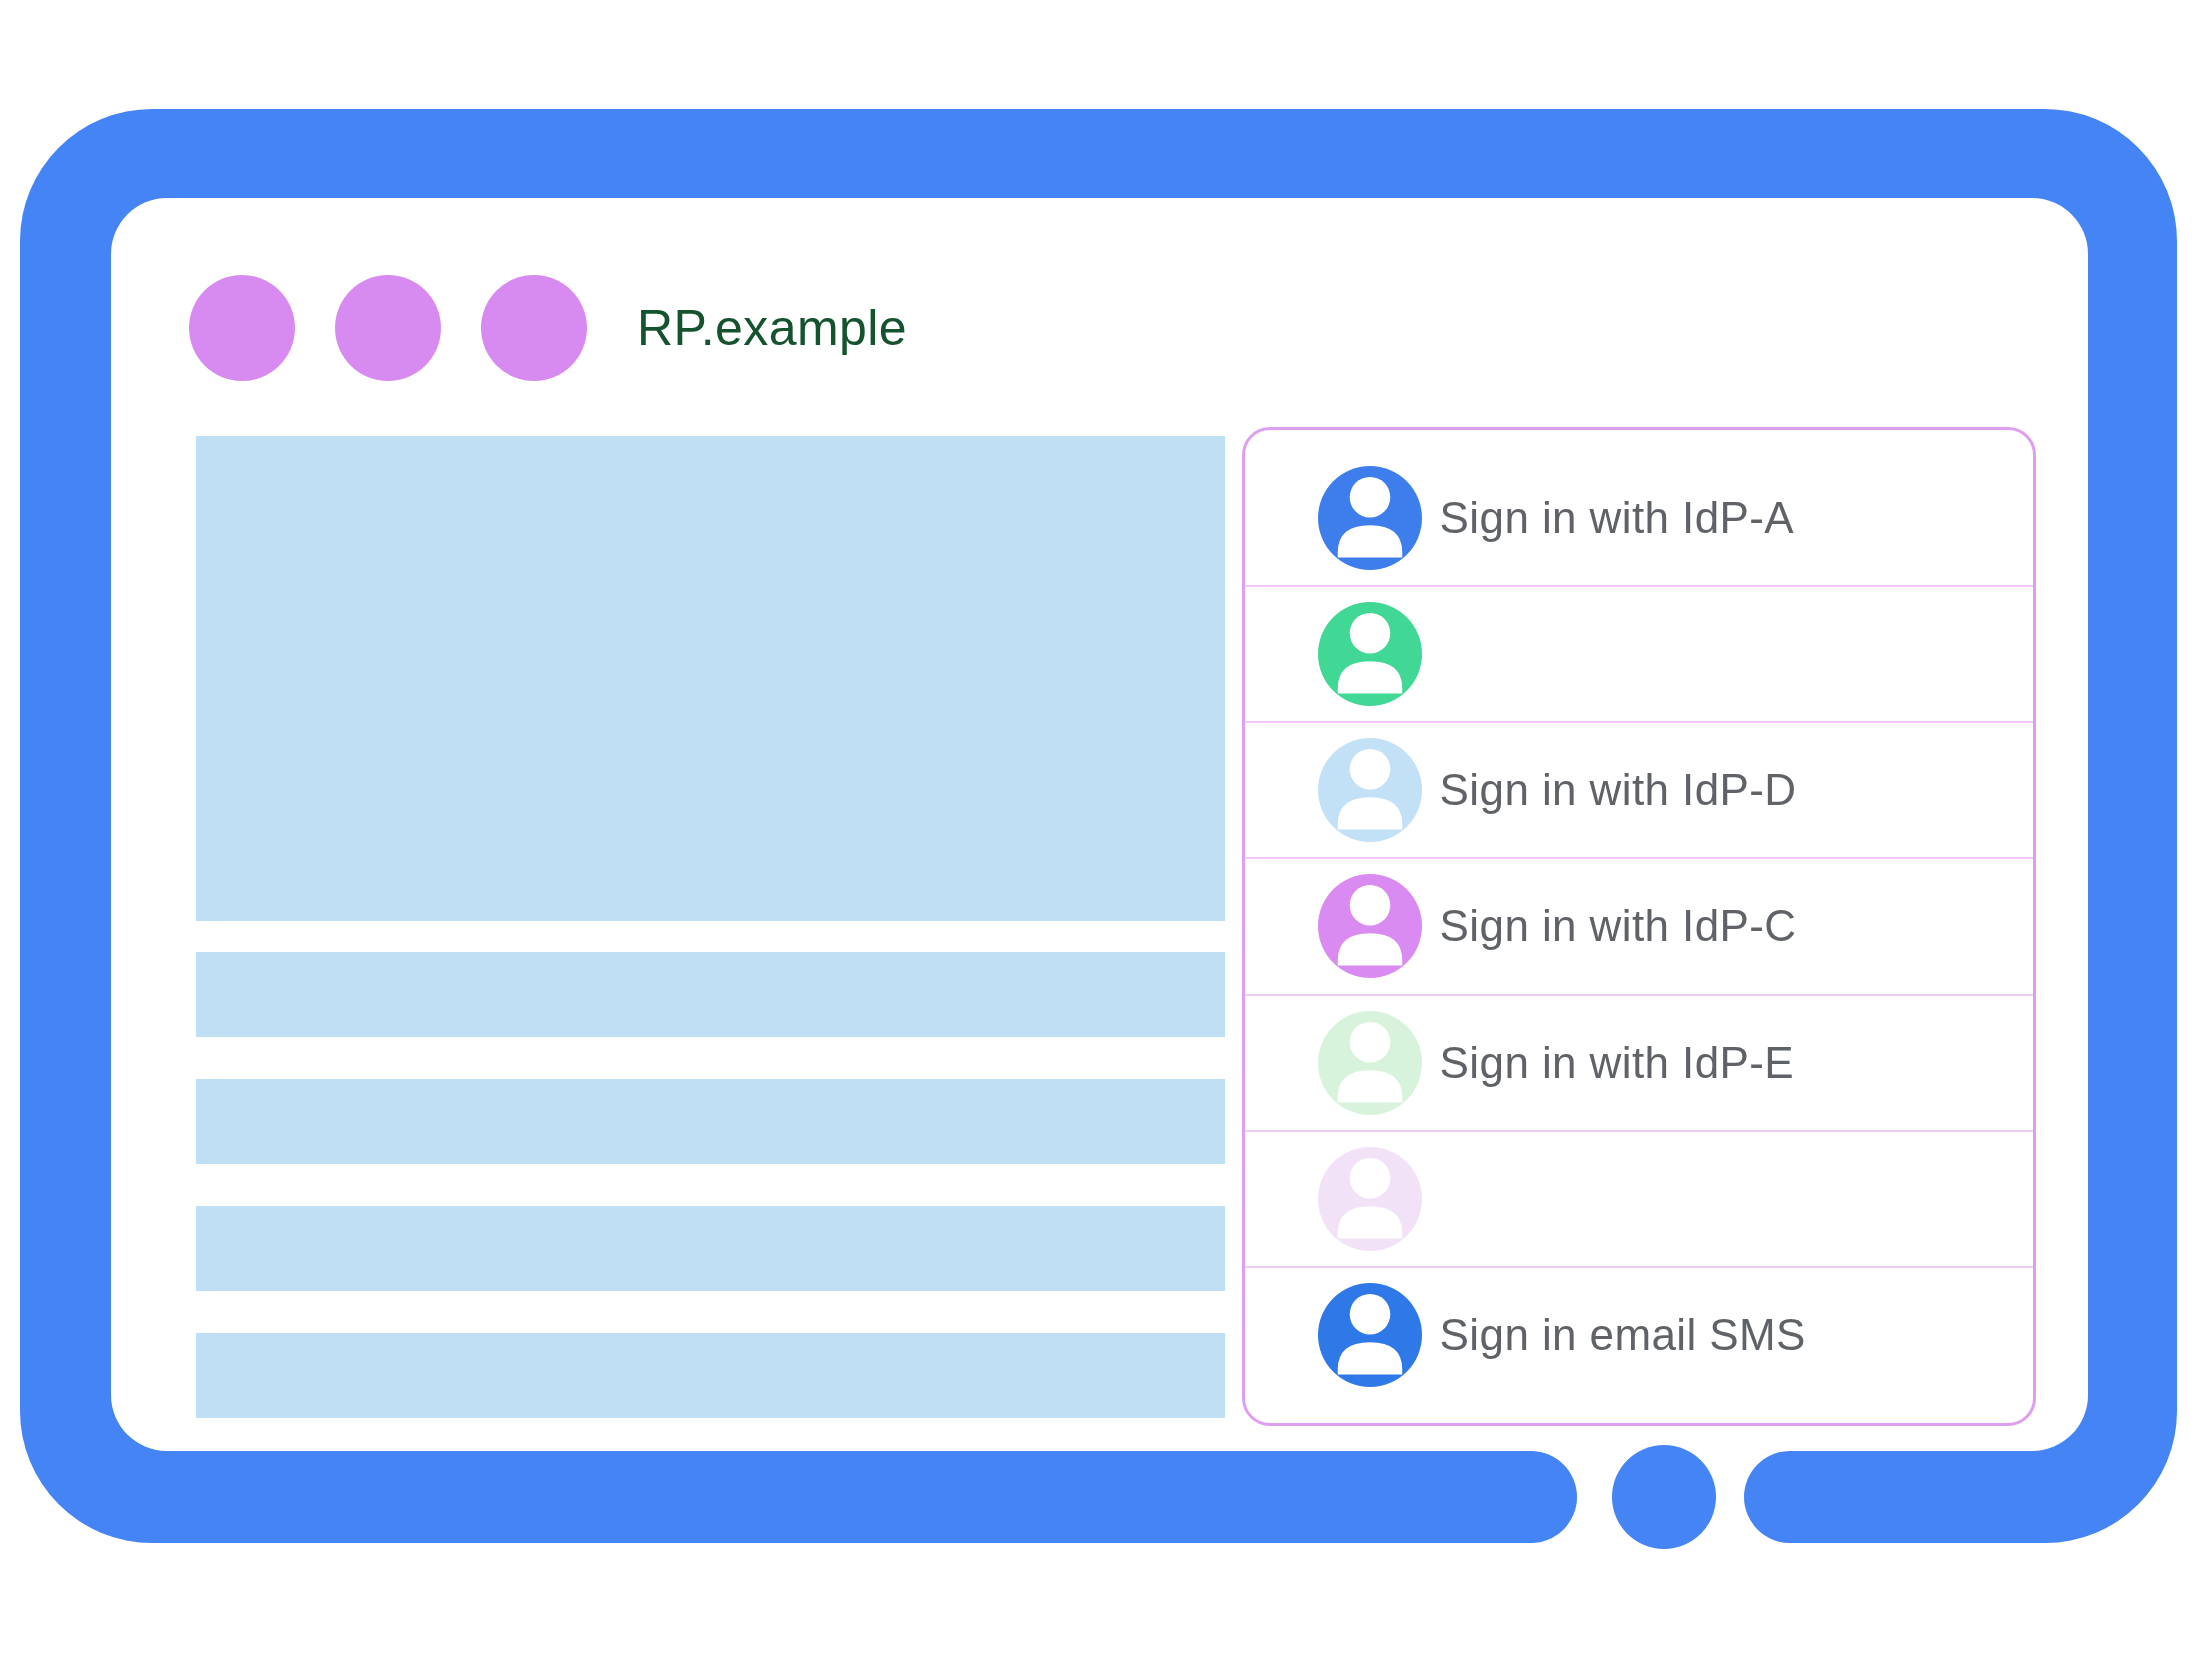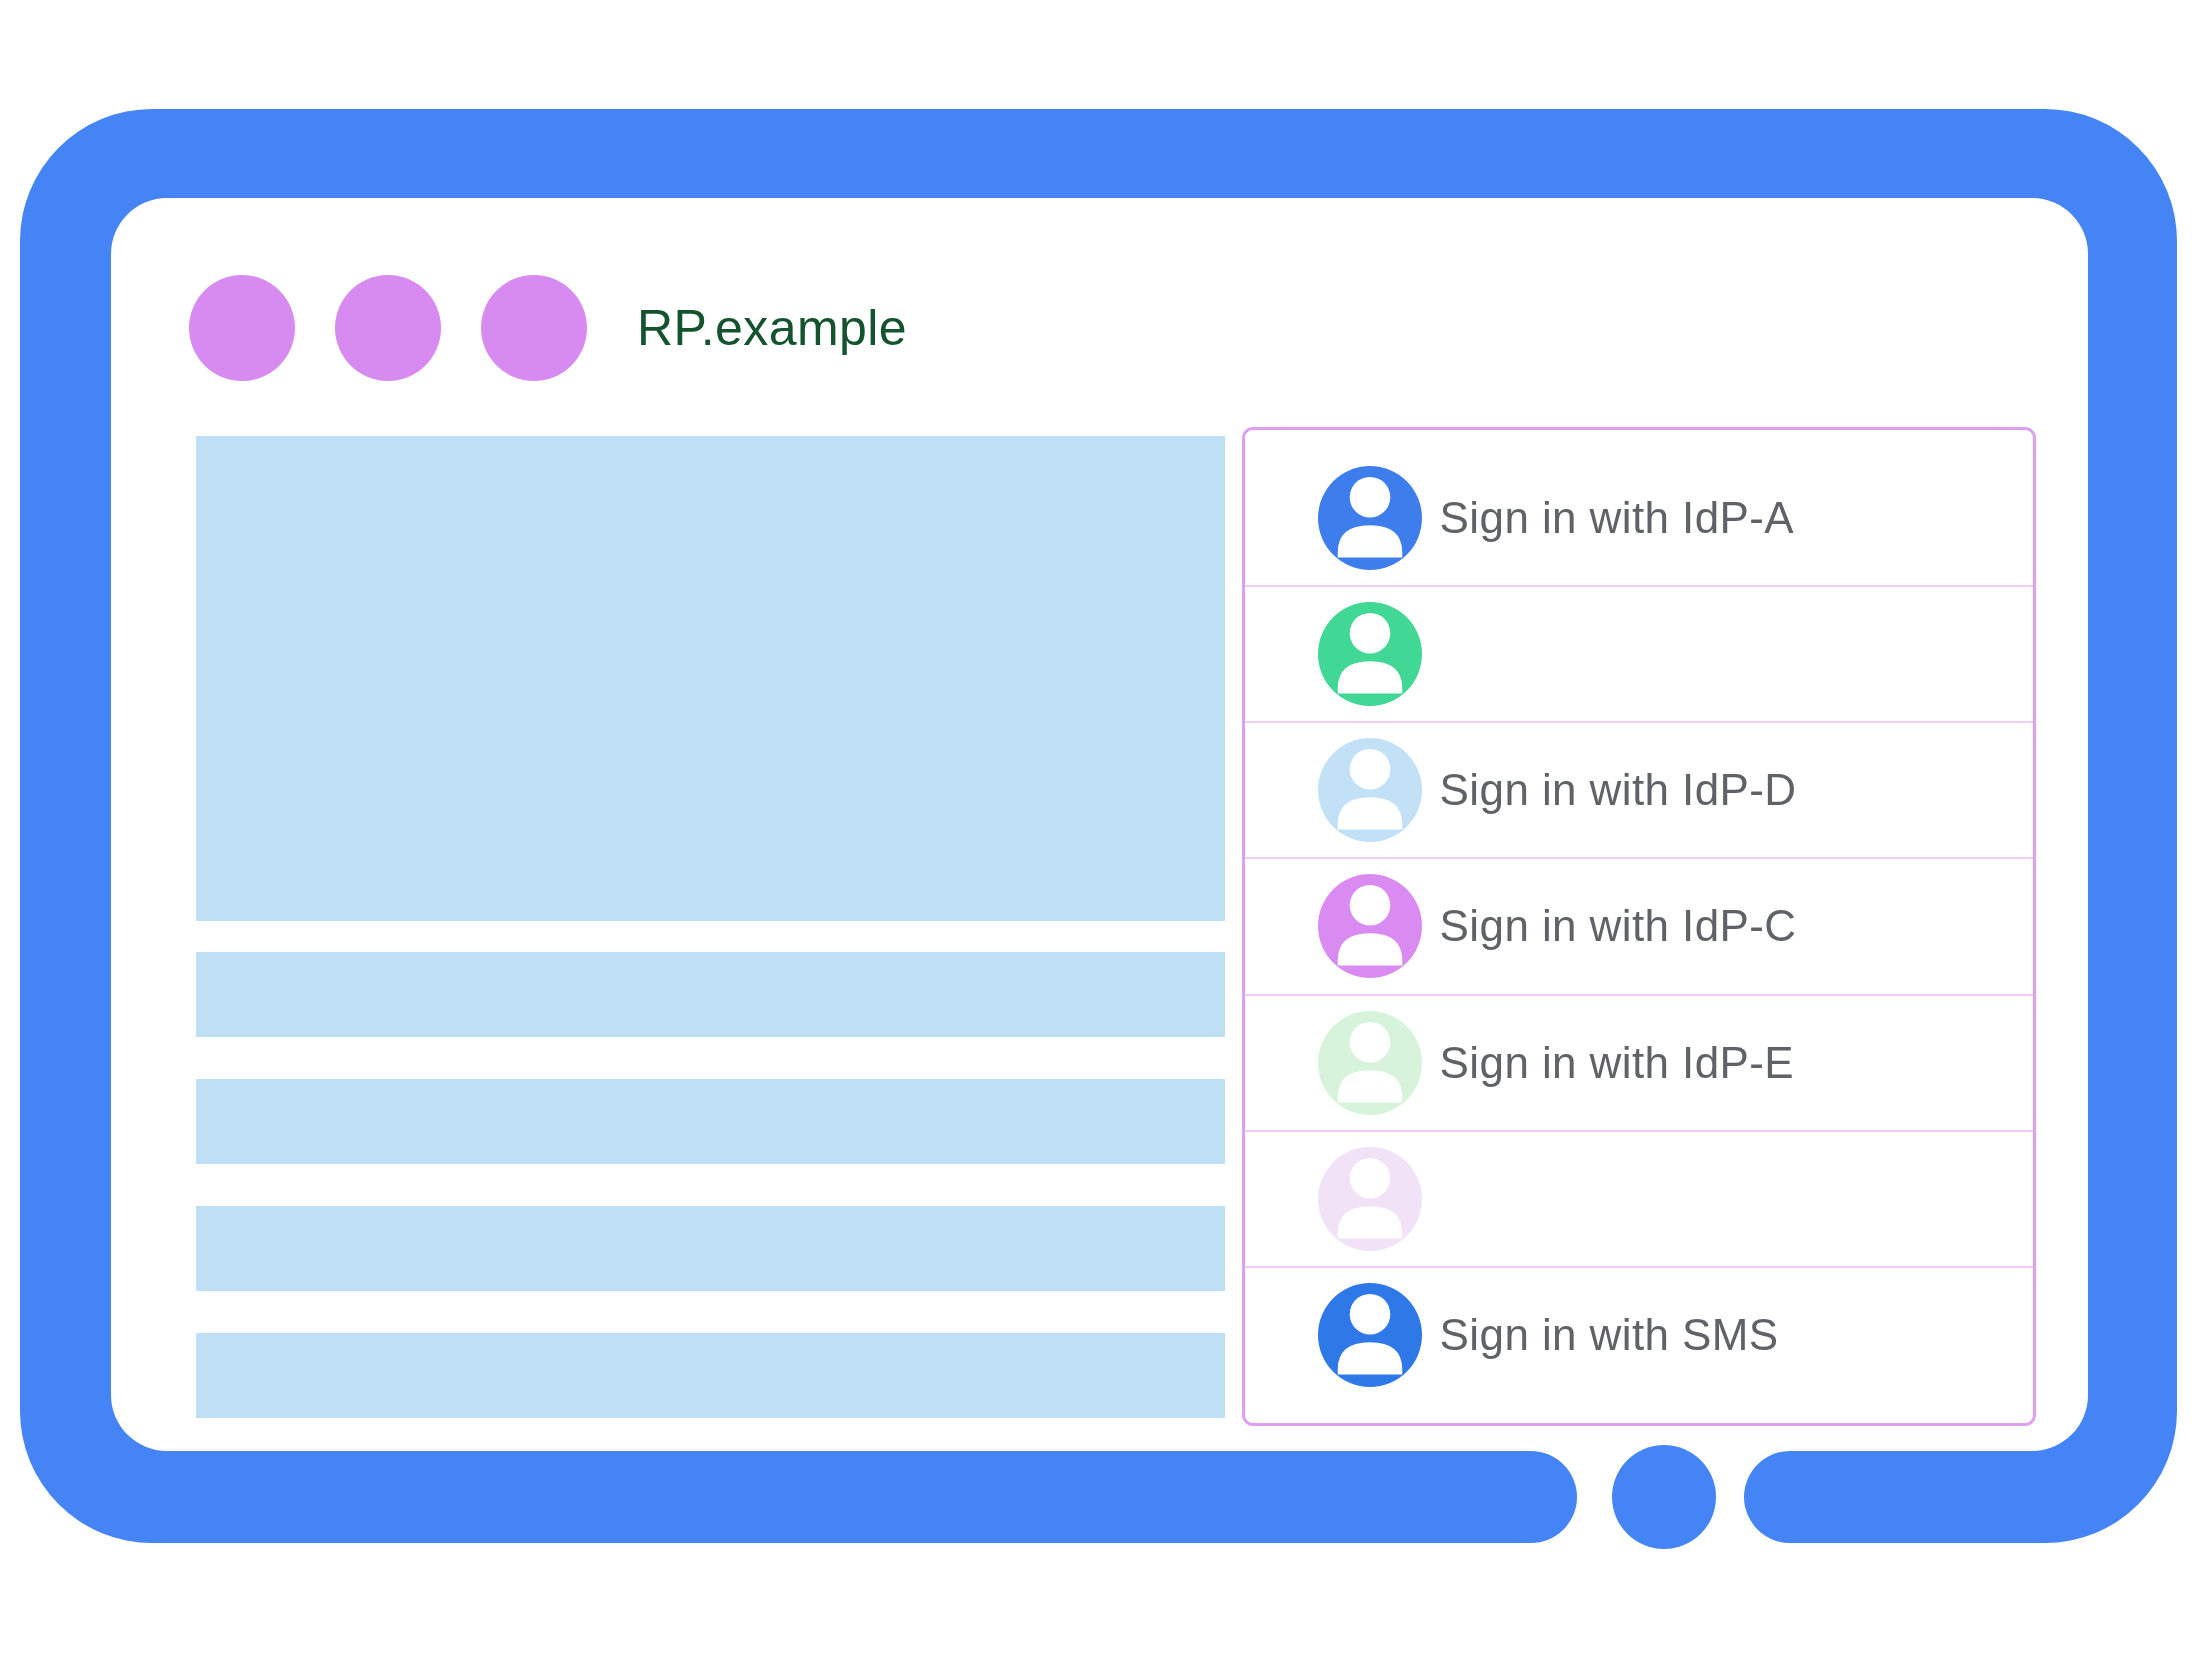--- a/index.html
+++ b/index.html
@@ -27,21 +27,21 @@
   .title{
     position:absolute;left:637px;top:275px;height:106px;line-height:106px;
     font-size:50px;color:#14532d;letter-spacing:0.4px;
   }
   
   .hero{position:absolute;left:196px;top:436px;width:1029px;height:485px;}
   .bar{position:absolute;left:196px;width:1029px;height:85px;}
   
   .panel{
     position:absolute;left:1242px;top:427px;width:794px;height:999px;
-    box-sizing:border-box;border:3.5px solid #DF9FF1;border-radius:11px;
+    box-sizing:border-box;border:3.5px solid #DF9FF1;border-radius:28px;
     background:#ffffff;display:flex;flex-direction:column;
     padding:21px 0;overflow:hidden;
   }
   .row{
     flex:1;display:flex;align-items:center;gap:17.6px;
     padding-left:73px;box-sizing:border-box;cursor:pointer;
   }
   .row:not(:last-child){border-bottom:2.6px solid #EFCBF5;}
   .avatar{width:104px;height:104px;flex:0 0 auto;}
   .row-label{font-size:44px;color:#5F6368;letter-spacing:0.4px;}
@@ -126,18 +126,18 @@
         <path d="M19 88 L19 83 Q19 57 50 57 Q81 57 81 83 L81 88 Z" fill="#FFFFFF"></path>
       </svg>
     </div>
 
     <div class="row">
       <svg class="avatar" viewBox="0 0 100 100">
         <circle class="av-bg" cx="50" cy="50" r="50" fill="#2E78E8"></circle>
         <circle cx="50" cy="30" r="19.5" fill="#FFFFFF"></circle>
         <path d="M19 88 L19 83 Q19 57 50 57 Q81 57 81 83 L81 88 Z" fill="#FFFFFF"></path>
       </svg>
-      <span class="row-label">Sign in with SMS</span>
+      <span class="row-label">Sign in email SMS</span>
     </div>
   </div>
 
 </div>
 
 
 </body></html>

